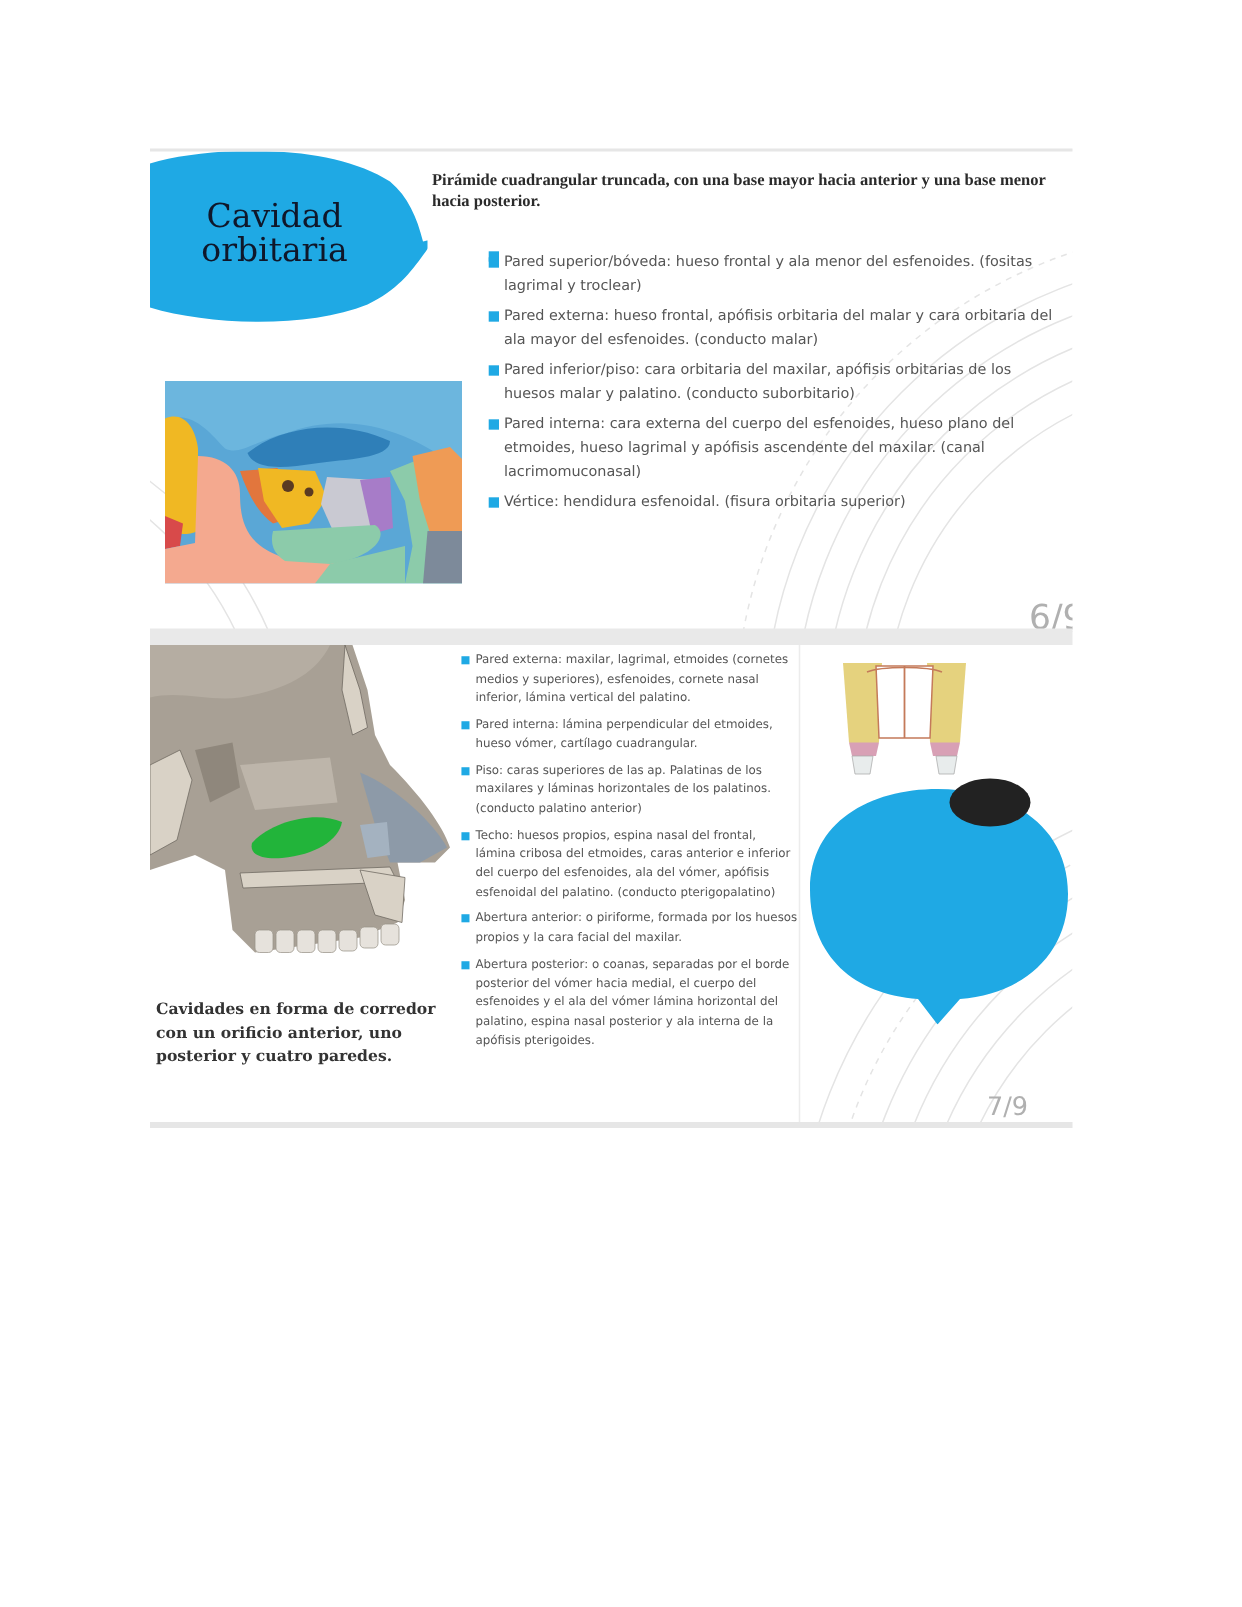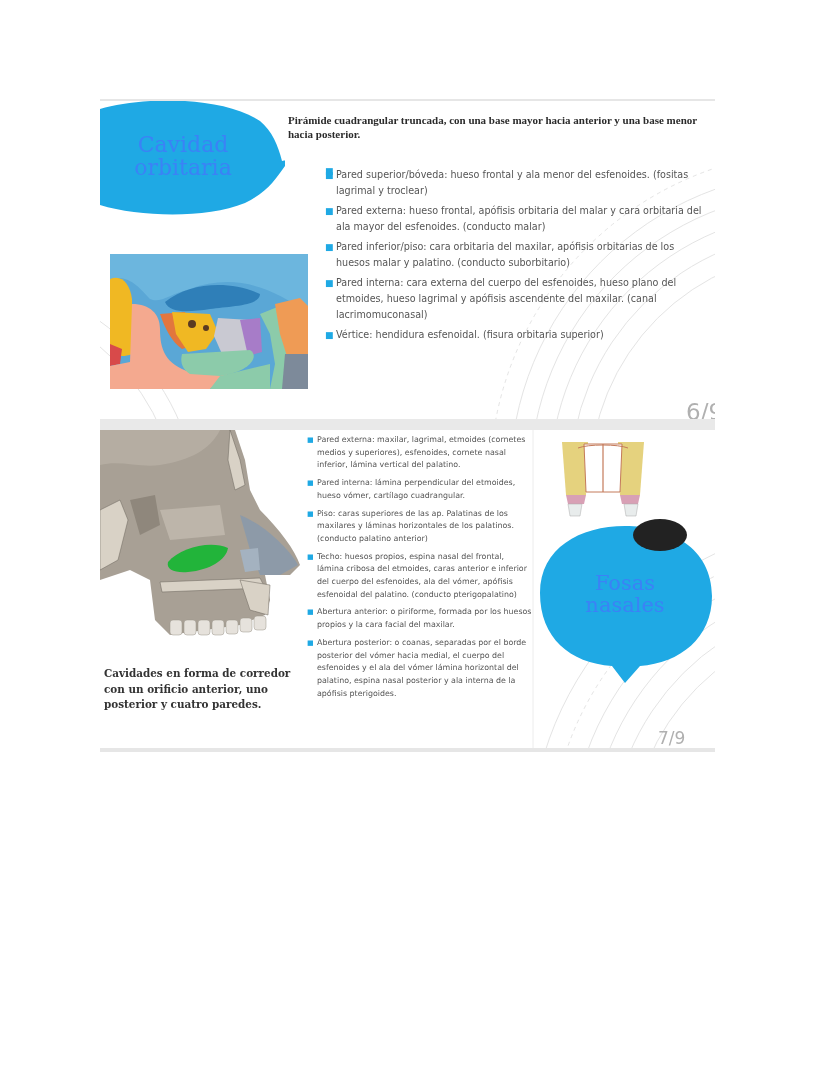--- a/index.html
+++ b/index.html
@@ -2,21 +2,21 @@
 <html><head>
 <meta charset="utf-8">
 <style>
   html,body{margin:0;padding:0;background:#ffffff;}
   body{width:828px;height:1071px;position:relative;overflow:hidden;font-family:"DejaVu Sans",sans-serif;}
   .slide{position:absolute;left:100px;width:615px;background:#ffffff;overflow:hidden;}
   .slide1{top:99px;height:320px;border-top:2px solid #e6e6e6;}
   .slide2{top:430px;height:320px;}
   .sep{position:absolute;left:100px;width:615px;background:#e9e9e9;}
   .arcs{position:absolute;inset:0;pointer-events:none;}
-  .bubble-title{position:absolute;font-family:"DejaVu Serif",serif;color:#3b82f6;text-align:center;line-height:1.05;}
+  .bubble-title{position:absolute;font-family:"DejaVu Serif",serif;color:#0f172a;text-align:center;line-height:1.05;}
   .intro{position:absolute;font-family:"DejaVu Serif",serif;font-weight:bold;color:#2b2b2b;}
   ul.bullets{position:absolute;margin:0;padding:0;list-style:none;font-family:"DejaVu Sans",sans-serif;color:#555;}
   ul.bullets li{position:relative;}
   ul.bullets li .dot{position:absolute;left:0;color:#1fa9e4;font-size:9px;}
   .pagenum{position:absolute;font-family:"DejaVu Sans",sans-serif;color:#b0b0b0;}
   .img{position:absolute;}
 </style>
 </head>
 <body>
 
@@ -134,21 +134,17 @@
     <path d="M8,55 L28,55 L26,64 L10,64 Z" fill="#d8a0b5"></path>
     <path d="M62,55 L82,55 L80,64 L64,64 Z" fill="#d8a0b5"></path>
     <path d="M10,64 L24,64 L22,76 L12,76 Z" fill="#e8ecec" stroke="#aaa" stroke-width="0.5"></path>
     <path d="M66,64 L80,64 L78,76 L68,76 Z" fill="#e8ecec" stroke="#aaa" stroke-width="0.5"></path>
   </svg>
 
   <svg class="img" style="left:440px;top:88px;" width="175" height="165" viewBox="0 0 175 165">
     <path d="M0,75 C0,30 40,8 85,8 C130,8 172,30 172,78 C172,120 140,145 100,148 L85,165 L72,148 C30,145 0,120 0,75 Z" fill="#1fa9e4"></path>
     <ellipse cx="120" cy="17" rx="27" ry="16" fill="#222222"></ellipse>
   </svg>
-  <div class="bubble-title" style="left:455px;top:142px;width:140px;font-size:21px;">
-    <div>Fosas</div>
-    <div>nasales</div>
-  </div>
 
   <div class="pagenum" style="left:558px;top:298px;font-size:17px;">7/9</div>
 </div>
 
 <div class="sep" style="top:748px;height:4px;background:#e6e6e6;"></div>
 
 </body></html>

